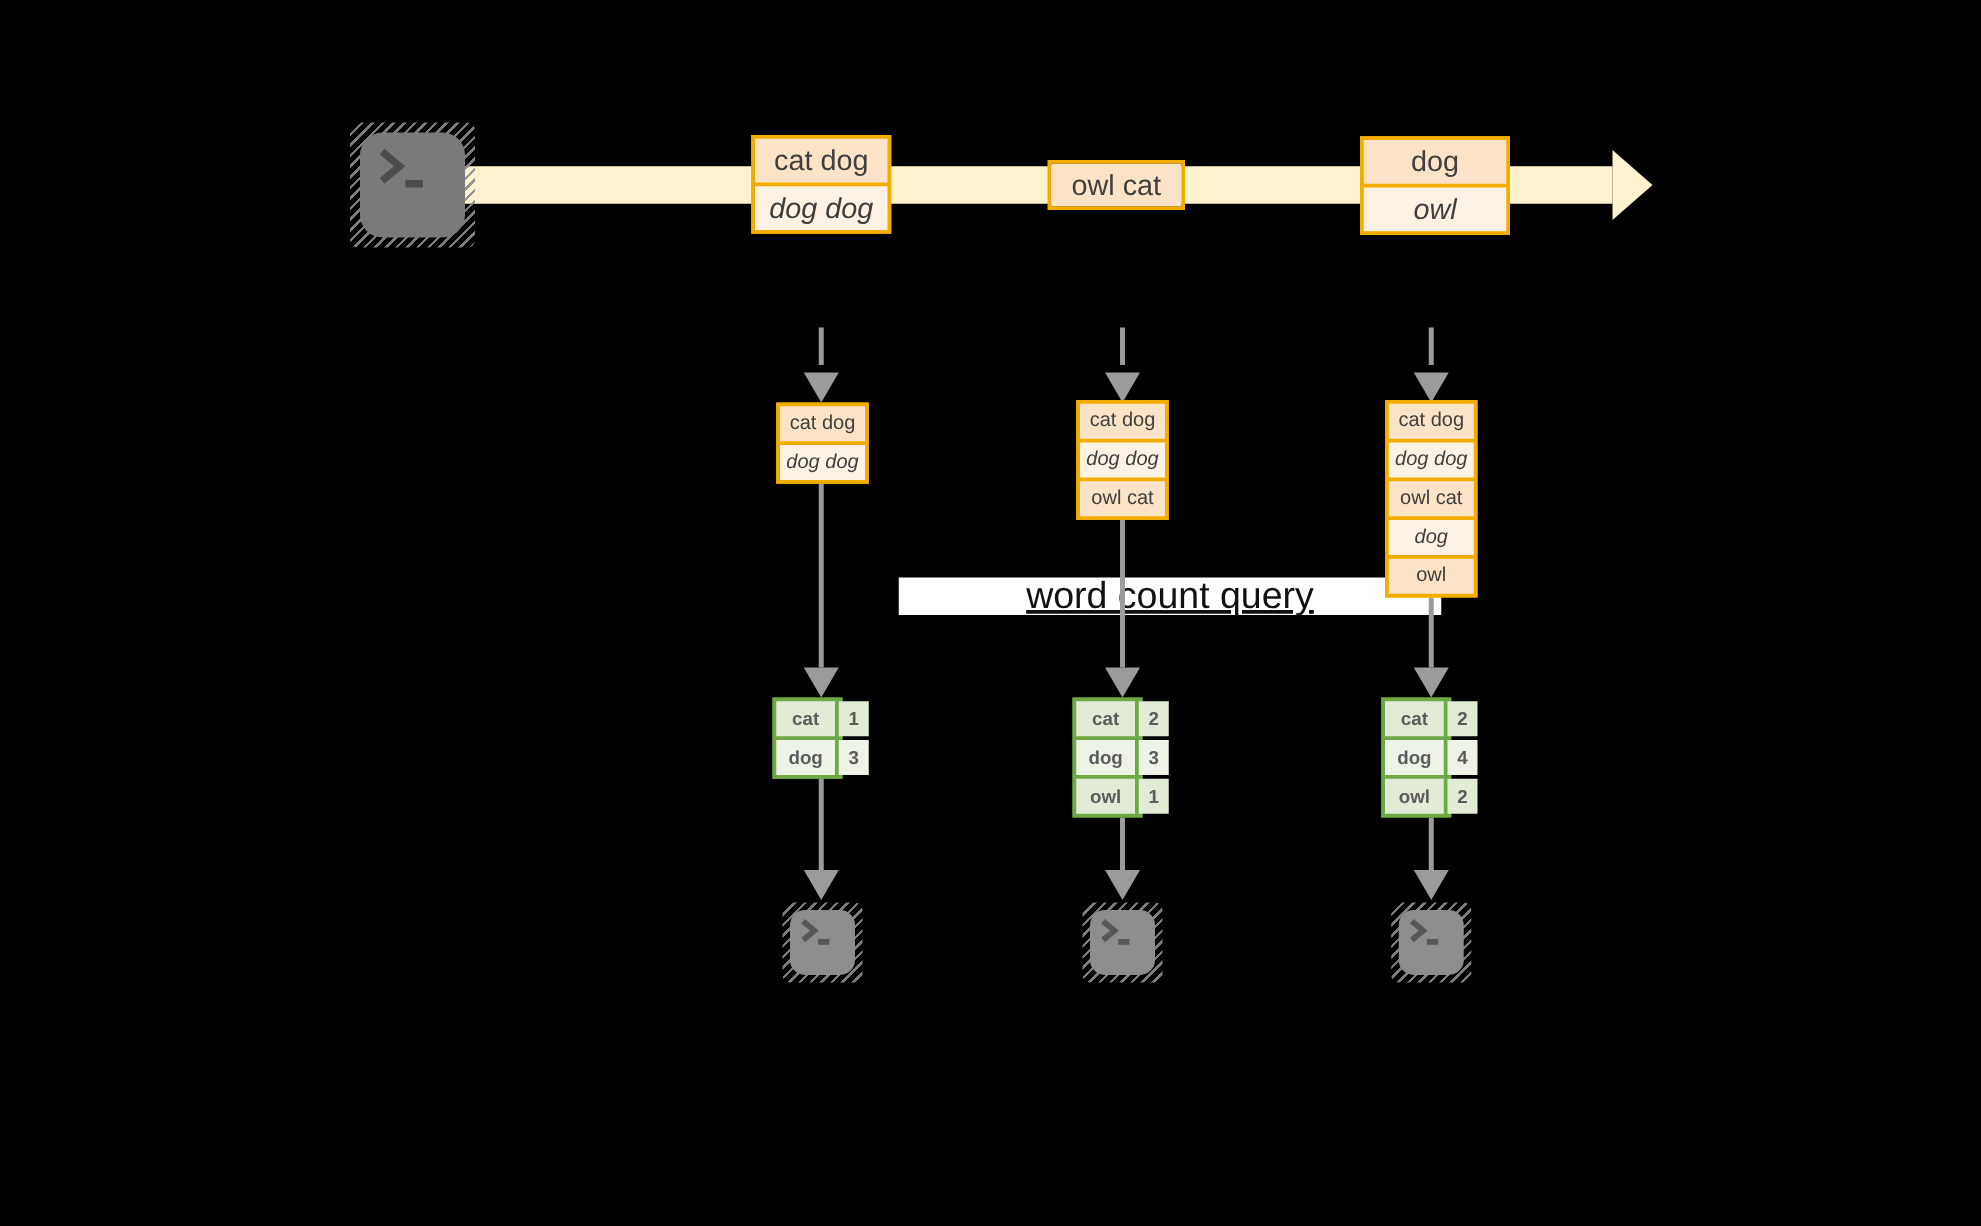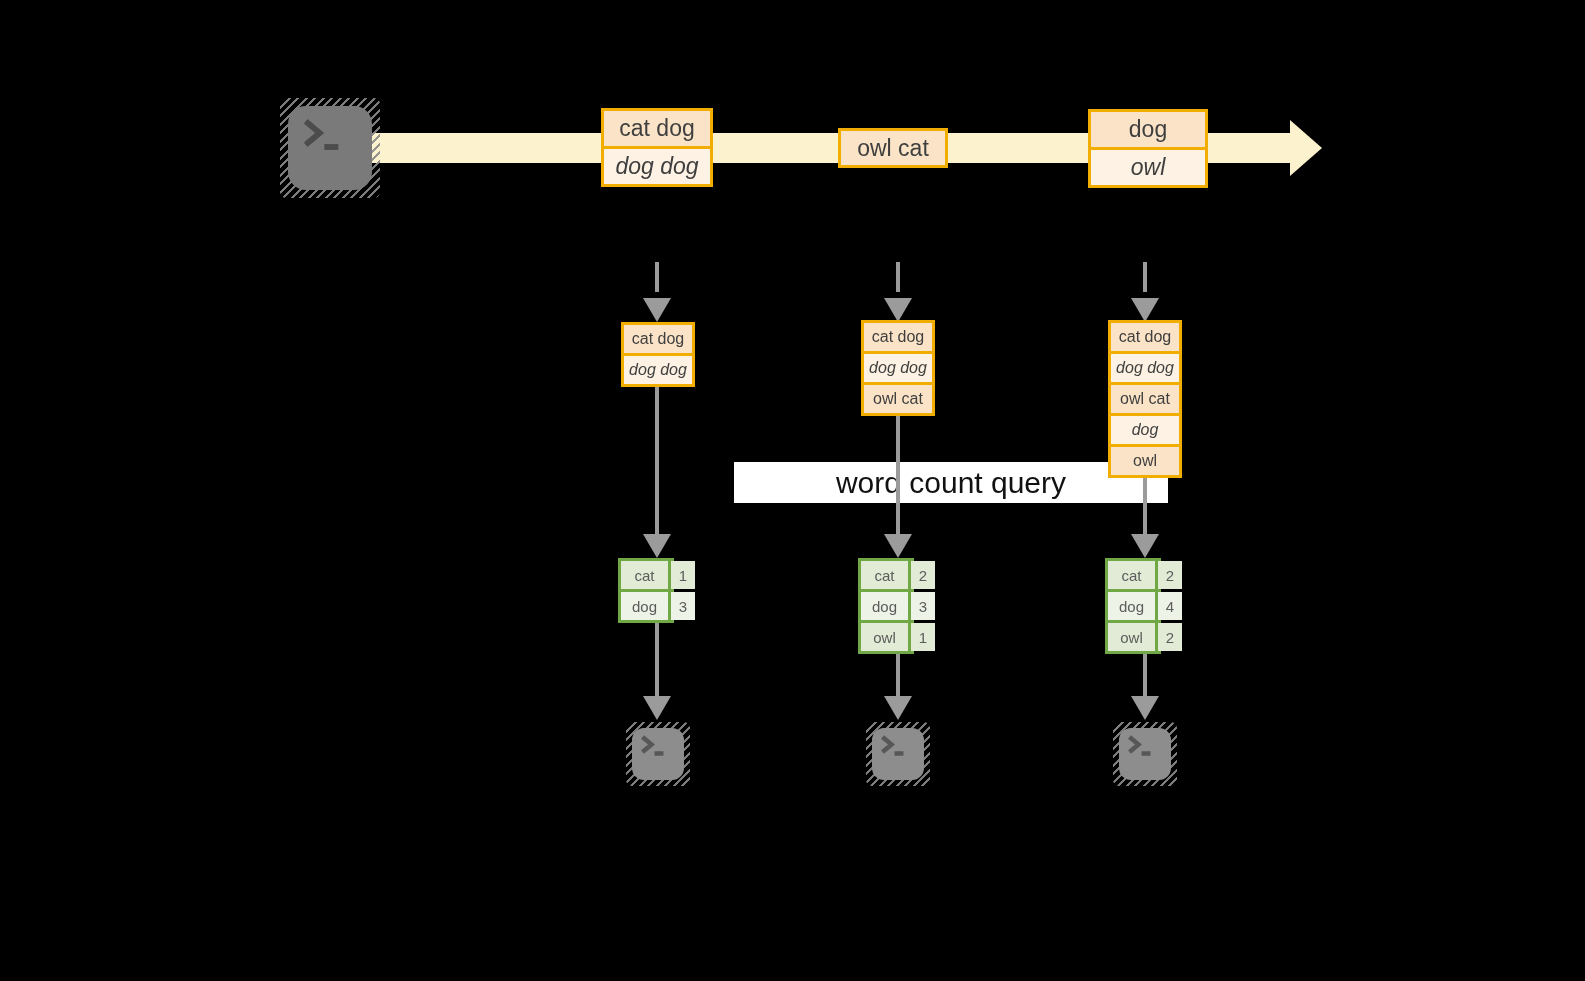--- a/index.html
+++ b/index.html
@@ -26,26 +26,26 @@
          background:var(--box_border,#f2ae00);display:flex;flex-direction:column;gap:3px;z-index:4;}
   .scell{display:flex;align-items:center;justify-content:center;
          color:var(--cell_text,#3f3f3f);font-size:16px;height:28px;}
   
   .dash{position:absolute;width:4px;height:30px;background:var(--arrow_gray,#9b9b9b);z-index:3;}
   .vline{position:absolute;width:4px;background:var(--arrow_gray,#9b9b9b);z-index:3;}
   .ahead{position:absolute;width:0;height:0;z-index:3;
          border-left:14px solid transparent;border-right:14px solid transparent;
          border-top:24px solid var(--arrow_gray,#9b9b9b);}
   
-  .queryband{position:absolute;left:734px;top:462px;width:434px;height:41px;
+  .queryband{position:absolute;left:719px;top:462px;width:434px;height:30px;
          background:var(--query_bg,#fff);color:var(--query_text,#111);z-index:1;
-         display:flex;align-items:center;justify-content:center;font-size:30px;}
+         display:flex;align-items:center;justify-content:center;font-size:30px;text-decoration:underline;}
   
   .gtable{position:absolute;box-sizing:border-box;width:56px;border:3px solid var(--table_border,#6fa845);
-         background:var(--table_border,#6fa845);display:grid;grid-template-columns:47px 24px;gap:3px;z-index:4;}
+         background:var(--table_border,#6fa845);display:grid;grid-template-columns:47px 24px;gap:3px;z-index:4;font-weight:bold;}
   .gcell{display:flex;align-items:center;justify-content:center;height:28px;
          color:var(--table_text,#5c5c5c);font-size:15px;}
   .gdark{background:var(--table_cell_dark,#e1ebd5);}
   .glight{background:var(--table_cell_light,#eef3e7);}
   
   .term{position:absolute;z-index:2;border-radius:6px;
         background:repeating-linear-gradient(135deg,rgba(138,138,138,.9) 0 2px,transparent 2px 6px);}
   .term-inner{position:absolute;background:var(--terminal_fill,#7a7a7a);}
   .term-lg{left:280px;top:98px;width:100px;height:100px;}
   .term-lg .term-inner{inset:8px;border-radius:18px;}

